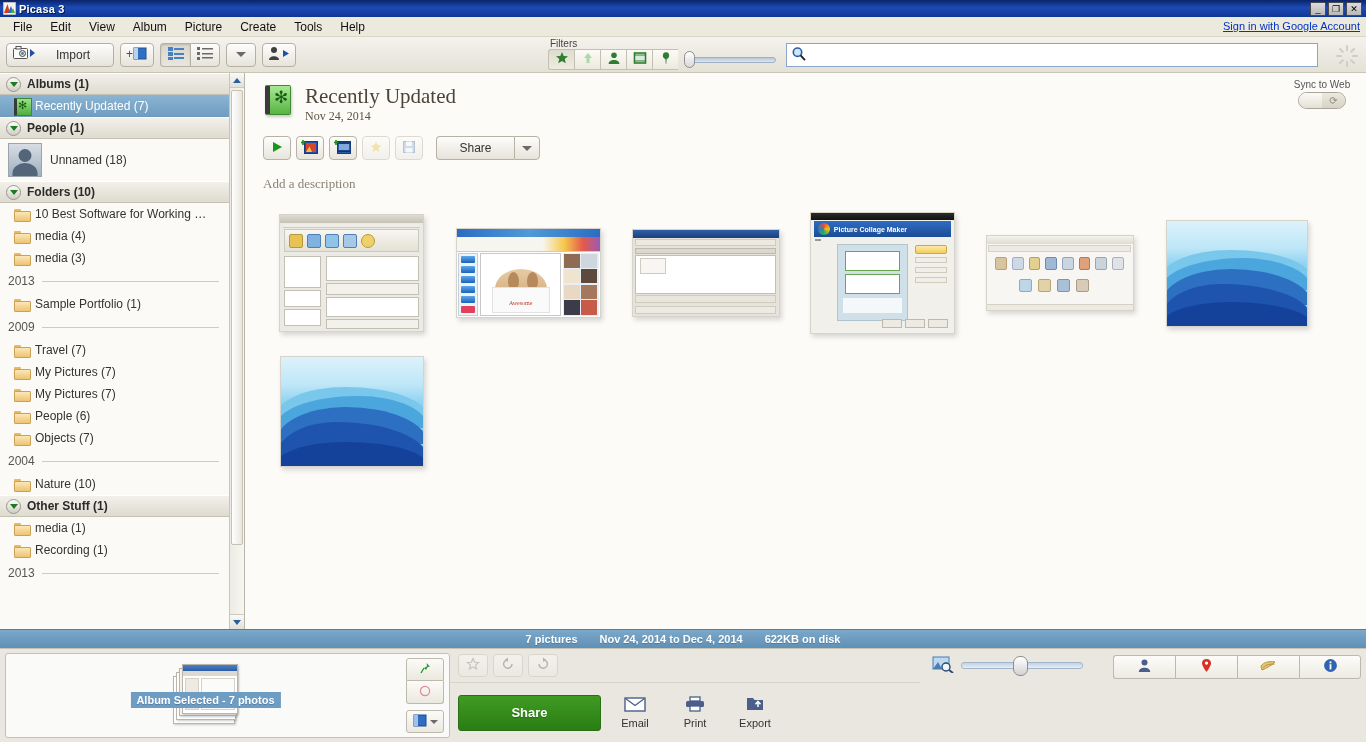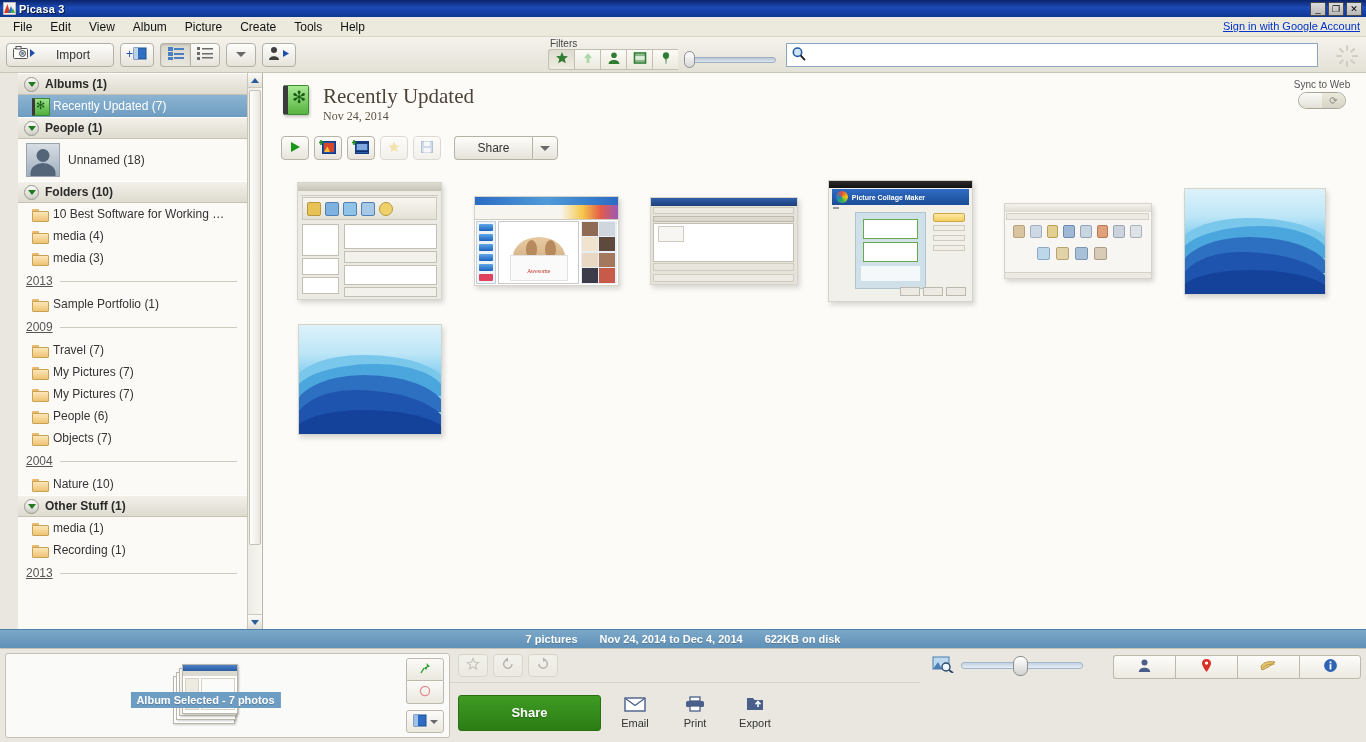--- a/index.html
+++ b/index.html
@@ -95,21 +95,21 @@
     font-family:"Liberation Sans",sans-serif; background:transparent; height:20px;
   }
   .spinner { position:absolute; right:6px; top:6px; width:26px; height:26px; }
 
   
   .body { flex:1; display:flex; min-height:0; }
 
   
   .sidebar {
     width:245px; flex:0 0 245px; background:#fbfaf7;
-    border-right:1px solid #b9b5a8; display:flex; position:relative;margin-left:18px;
+    border-right:1px solid #b9b5a8; display:flex; position:relative;
   }
   .sidelist { flex:1; overflow:hidden; position:relative; }
   .sec-header {
     height:22px; display:flex; align-items:center; gap:6px; padding-left:6px;
     background:linear-gradient(to bottom,#f2f0e9,#dedbd0);
     border-top:1px solid #fff; border-bottom:1px solid #c5c1b4;
     font-weight:bold; font-size:12px; color:#2a2a2a;
   }
   .disc {
     width:15px; height:15px; border-radius:50%;
@@ -119,21 +119,21 @@
   }
   .disc::after { content:""; border-left:4px solid transparent; border-right:4px solid transparent; border-top:5px solid #1f7a1f; }
   .row {
     height:22px; display:flex; align-items:center; gap:6px; padding-left:14px;
     font-size:12px; color:#333; cursor:pointer; white-space:nowrap; overflow:hidden;
   }
   .row.sel { background:linear-gradient(to bottom,#8cb4d2,#6e9cc0); color:#fff; }
   .row .lbl { overflow:hidden; text-overflow:ellipsis; }
   .yearsep {
     height:24px; display:flex; align-items:center; gap:7px; padding:0 10px 0 8px;
-    font-size:12px; color:#555;text-decoration:underline;
+    font-size:12px; color:#555;
   }
   .yearsep .line { flex:1; height:1px; background:#cfcbbe; }
   .person-row { height:42px; display:flex; align-items:center; gap:8px; padding-left:8px; font-size:12px; color:#333; cursor:pointer;}
   .person-av {
     width:34px; height:34px; flex:0 0 34px; border:1px solid #9aa4ad;
     background:linear-gradient(to bottom,#d7dde3,#9fb0c0); position:relative; overflow:hidden;
   }
   .person-av::before { content:""; position:absolute; left:50%; top:5px; width:13px; height:13px; border-radius:50%; background:#54657a; transform:translateX(-50%); }
   .person-av::after { content:""; position:absolute; left:50%; bottom:-7px; width:25px; height:20px; border-radius:50% 50% 0 0; background:#54657a; transform:translateX(-50%); }
 
@@ -678,20 +678,21 @@
           </span>
         </div>
         <div class="share-grp">
           <div class="share-btn">Share</div>
           <div class="share-caret">
             <span class="caret-d"></span>
           </div>
         </div>
       </div>
 
+      <div class="desc">Add a description</div>
 
       <div class="grid">
 
         <div class="cell">
           <div class="thumb ss" style="width:145px;height:118px">
             <div class="bar grey" style="height:7%"></div>
             <div style="position:absolute;left:2%;right:2%;top:8%;height:3%;background:#efedE6;border-bottom:1px solid #cfcbbe;"></div>
             <div style="position:absolute;left:3%;top:12%;width:94%;height:20%;background:linear-gradient(to bottom,#f8f6f0,#e4e1d6);border:1px solid #ccc8bc;display:flex;gap:4px;align-items:center;padding-left:4px;">
               <div style="width:14px;height:14px;background:#e8c254;border:1px solid #b59a3c;border-radius:2px;"></div>
               <div style="width:14px;height:14px;background:#7fb2e0;border:1px solid #4d81b5;border-radius:2px;"></div>

